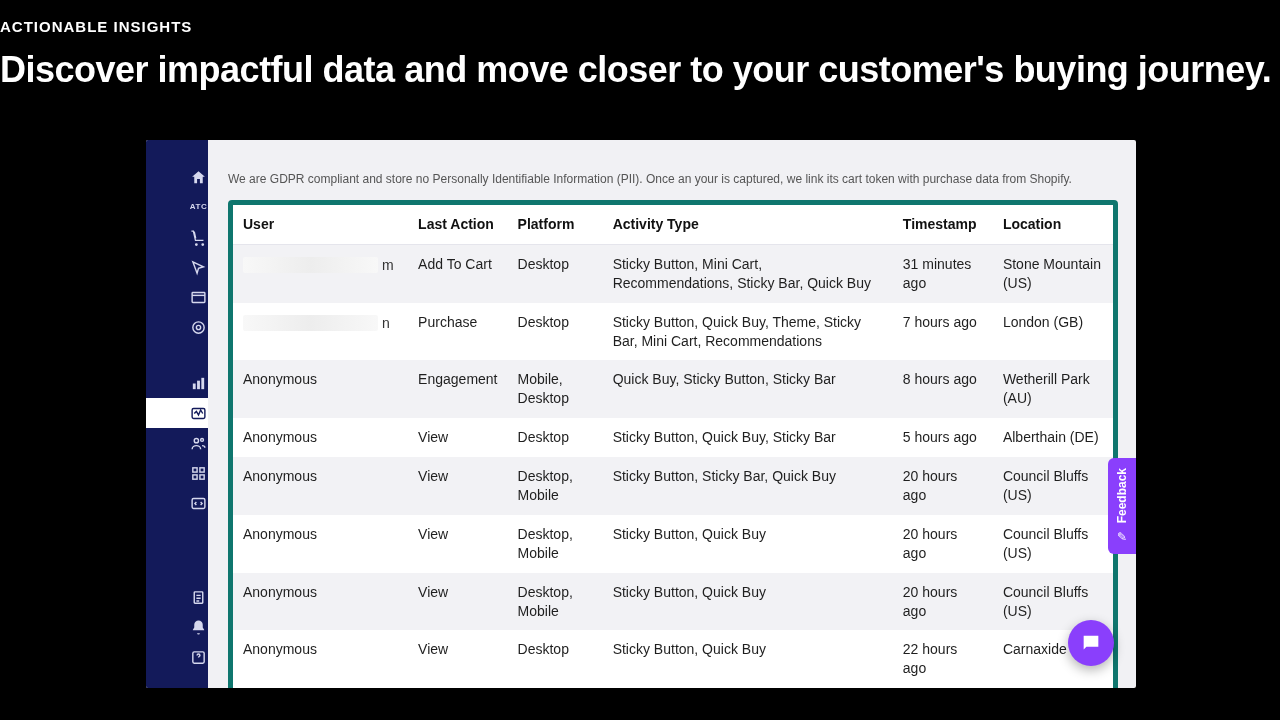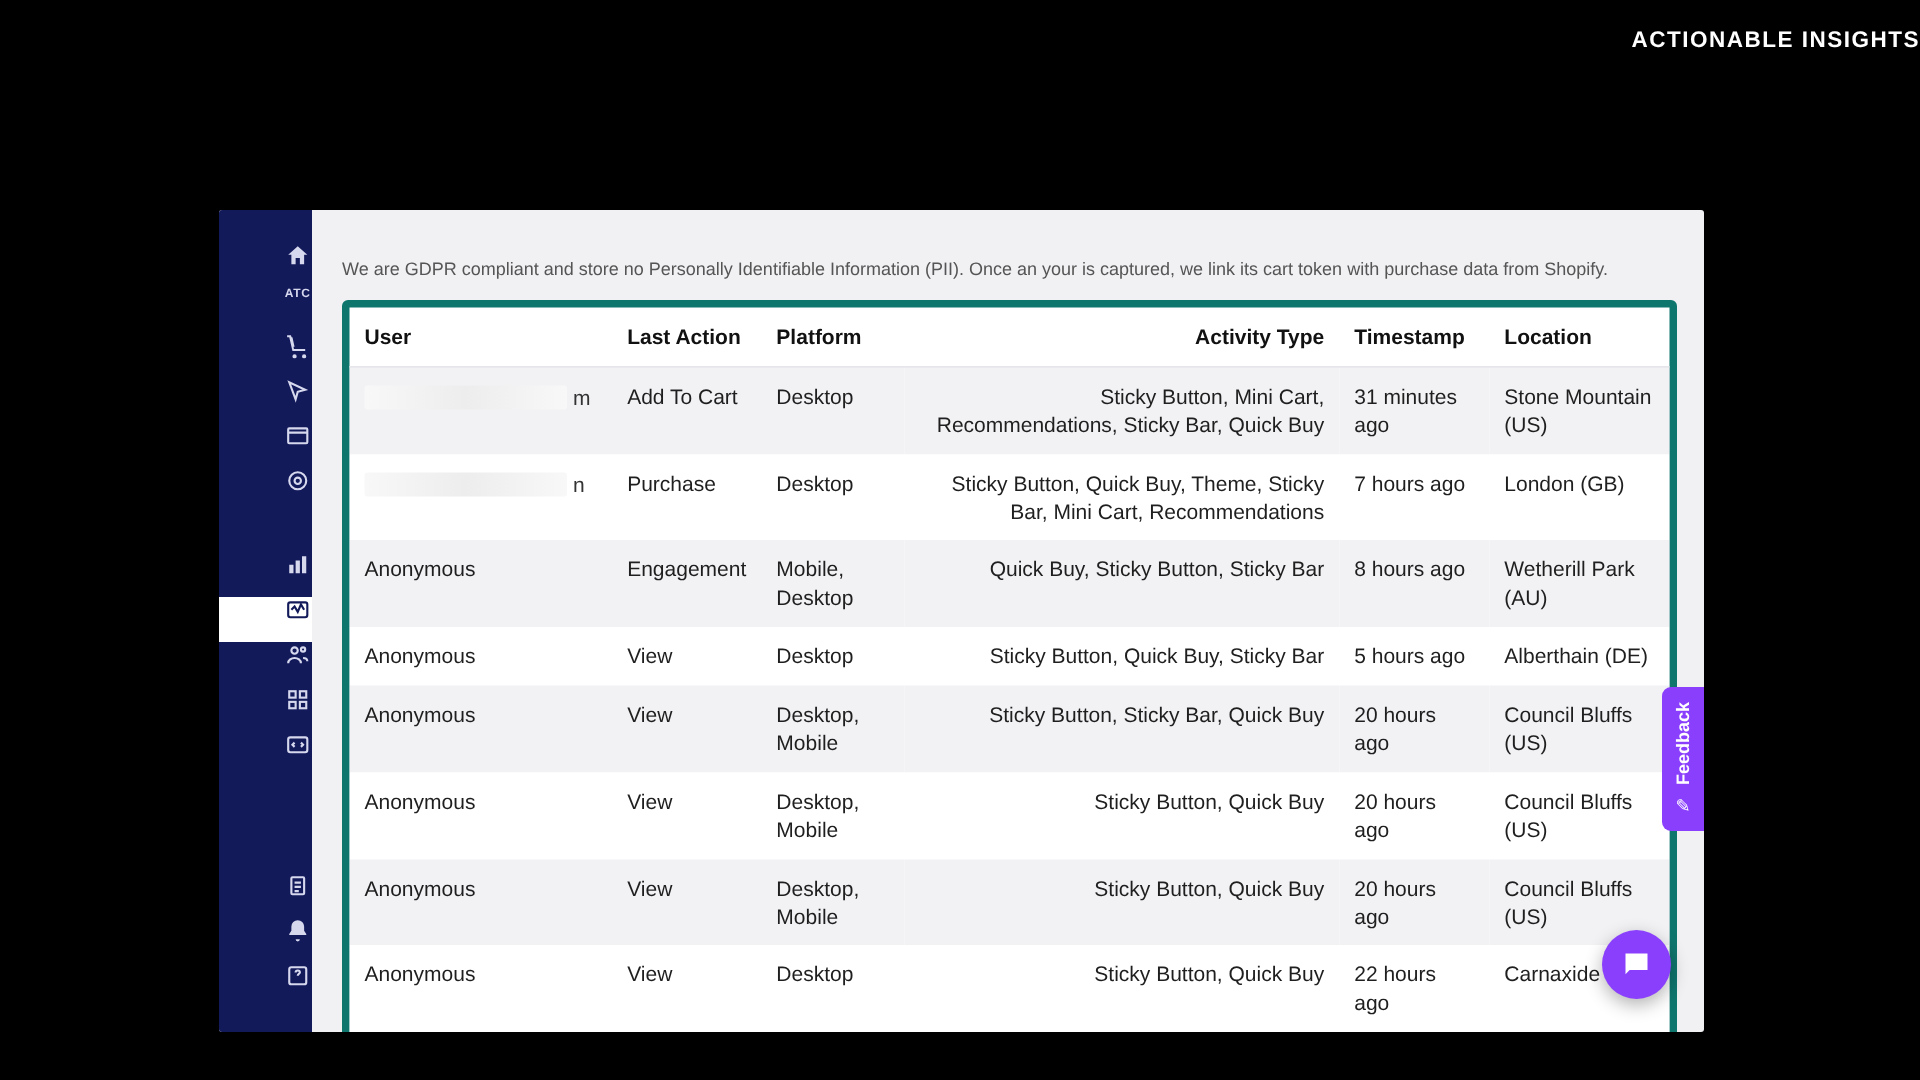--- a/index.html
+++ b/index.html
@@ -5,21 +5,21 @@
   * { box-sizing: border-box; margin: 0; padding: 0; }
   body {
     width: 1280px;
     height: 720px;
     background: #000;
     font-family: -apple-system, BlinkMacSystemFont, "Segoe UI", Helvetica, Arial, sans-serif;
     overflow: hidden;
     position: relative;
   }
   .hero {
-    text-align: right;
+    text-align: left;
     color: #fff;
     padding-top: 18px;
   }
   .eyebrow {
     font-size: 15px;
     font-weight: 800;
     letter-spacing: 1px;
   }
   .headline {
     font-size: 36px;
@@ -52,20 +52,21 @@
     align-items: center;
     width: 100%;
   }
   .sidebar-top { flex: 0 0 auto; }
   .sidebar-mid { margin-top: 26px; flex: 0 0 auto; }
   .sidebar-bottom { margin-top: auto; margin-bottom: 16px; }
   .nav-icon {
     width: 100%;
     height: 30px;
     display: flex;
+    align-items: center;
     justify-content: center;
     color: #d6d8ee;
     font-size: 16px;
     cursor: pointer;
     padding-left: 43px;
   }
   .nav-icon.active {
     background: #fff;
     color: #131a5a;
   }
@@ -130,21 +131,21 @@
   th {
     font-weight: 700;
     color: #111;
     border-bottom: 1px solid #e5e5ec;
   }
   tbody tr:nth-child(odd) { background: #f2f2f5; }
   tbody tr:nth-child(even) { background: #fff; }
   .col-user { width: 175px; }
   .col-action { width: 95px; }
   .col-platform { width: 95px; }
-  .col-type { width: 290px; text-align: right; }
+  .col-type { width: 290px; }
   .col-ts { width: 100px; }
   .col-loc { width: 120px; }
   .blur-strip {
     display:inline-block;
     width: 135px;
     height: 16px;
     border-radius: 2px;
     background: linear-gradient(90deg,#f8f8f8,#ededed,#f8f8f8);
     vertical-align: middle;
   }
@@ -186,20 +187,21 @@
     box-shadow:0 4px 12px rgba(0,0,0,0.3);
     cursor:pointer;
   }
   .chat-fab svg { width:22px; height:22px; }
 </style>
 </head>
 <body>
 
 <div class="hero">
   <div class="eyebrow">ACTIONABLE INSIGHTS</div>
+  <div class="headline">Discover impactful data and move closer to your customer's buying journey.</div>
 </div>
 
 <div class="app-frame">
 
   <div class="sidebar">
     <div class="sidebar-group sidebar-top">
       <div class="nav-icon">
         <svg viewBox="0 0 24 24" fill="currentColor">
             <path d="M12 3l9 8h-3v9h-4v-6H10v6H6v-9H3z"></path>
           </svg>

